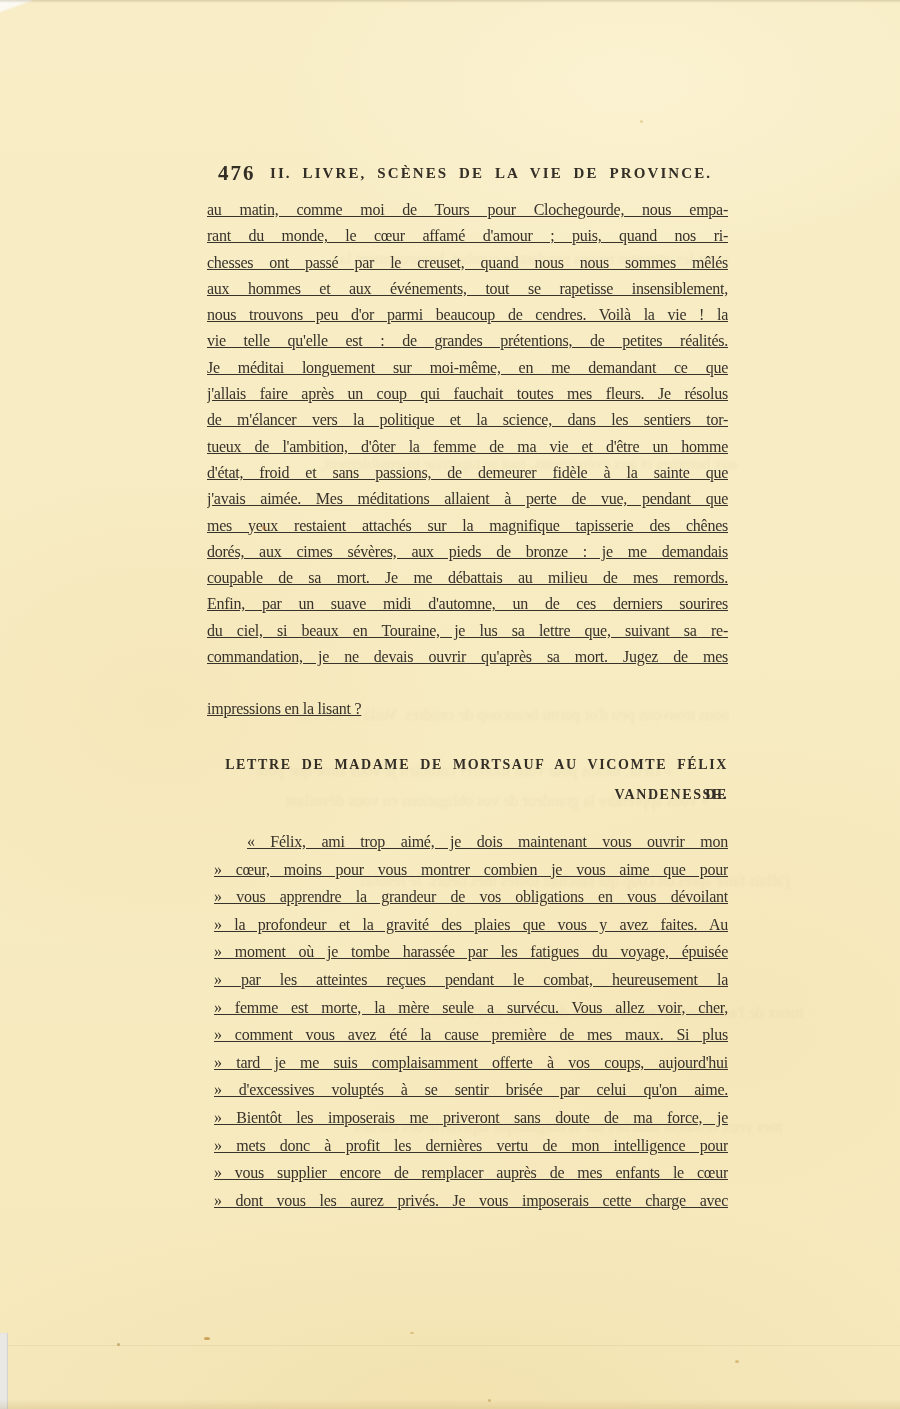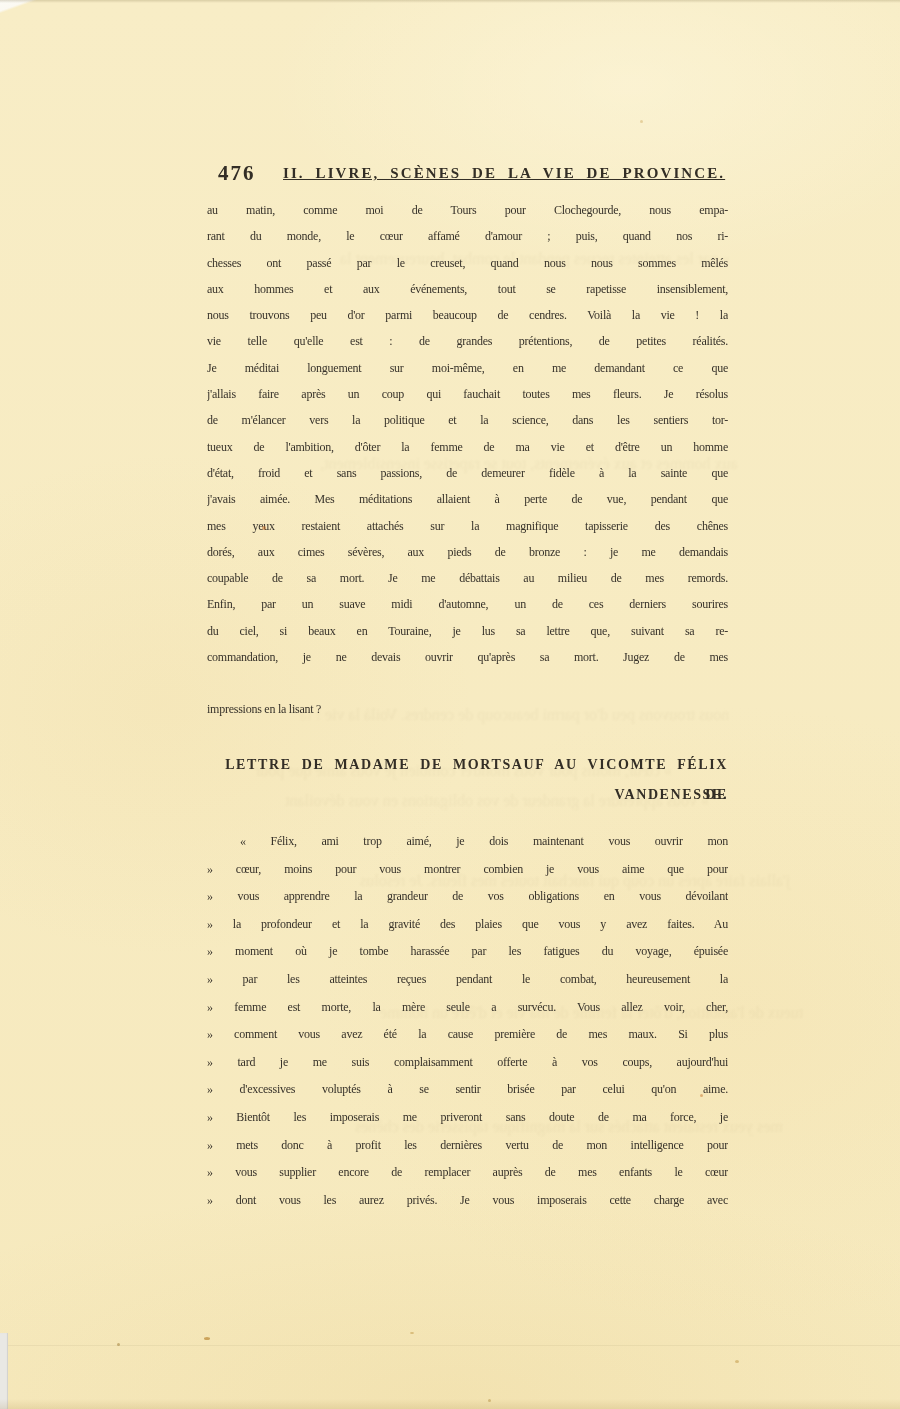--- a/index.html
+++ b/index.html
@@ -23,33 +23,33 @@
   .bottom-band{position:absolute;left:0;right:0;bottom:0;height:10px;
     background:linear-gradient(rgba(150,115,45,0),rgba(150,115,45,.15));}
   .corner-sliver{position:absolute;top:0;left:0;width:36px;height:13px;
     background:linear-gradient(to bottom right,#fcfbf5 0%,#fbf9f2 42%,transparent 52%);}
   .edge-strip{position:absolute;left:0;top:1333px;bottom:0;width:8px;background:#e9e8e4;
     box-shadow:inset -1px 0 1px rgba(0,0,0,.10);}
   .scanline{position:absolute;left:0;right:0;top:1345px;height:1px;background:rgba(120,100,60,.08);}
 
   .header{position:absolute;top:161px;left:207px;width:521px;height:26px;}
   .page-num{position:absolute;left:0;top:0;font-size:21px;font-weight:bold;letter-spacing:2px;color:#332e26;margin-left:11px;}
-  .running-title{position:absolute;left:76px;top:4px;font-size:15px;font-weight:bold;
-    letter-spacing:2.1px;word-spacing:5px;color:#332e26;white-space:nowrap;text-decoration:underline;}
+  .running-title{position:absolute;left:63px;top:4px;font-size:15px;font-weight:bold;
+    letter-spacing:2.1px;word-spacing:5px;color:#332e26;white-space:nowrap;}
 
   .textblock{position:absolute;left:207px;width:521px;}
   .narrative{top:197px;}
   .letter{top:828px;}
   .line{
     height:26.3px;line-height:26.3px;
-    font-size:12px;letter-spacing:-0.25px;
+    font-size:16px;letter-spacing:-0.25px;
     text-align:justify;text-align-last:justify;
-    overflow:hidden;white-space:normal;
+    overflow:hidden;white-space:normal;text-decoration:underline;
   }
-  .letter .line{height:27.6px;line-height:27.6px;}
+  .letter .line{height:27.6px;line-height:27.6px;margin-left:7px;}
   .line.flushleft{text-align-last:left;margin-top:26px;}
   .line.indent{text-indent:33px;}
 
   .letter-heading{position:absolute;left:207px;top:750px;width:521px;text-align:right;color:#332e26;}
   .letter-heading .hline{font-size:14px;font-weight:bold;letter-spacing:1.6px;word-spacing:5px;
     height:30px;line-height:30px;}
 
   .bleed{position:absolute;transform:scaleX(-1);color:#7d6a40;opacity:.065;filter:blur(.8px);
     font-size:16px;white-space:nowrap;pointer-events:none;}
 

